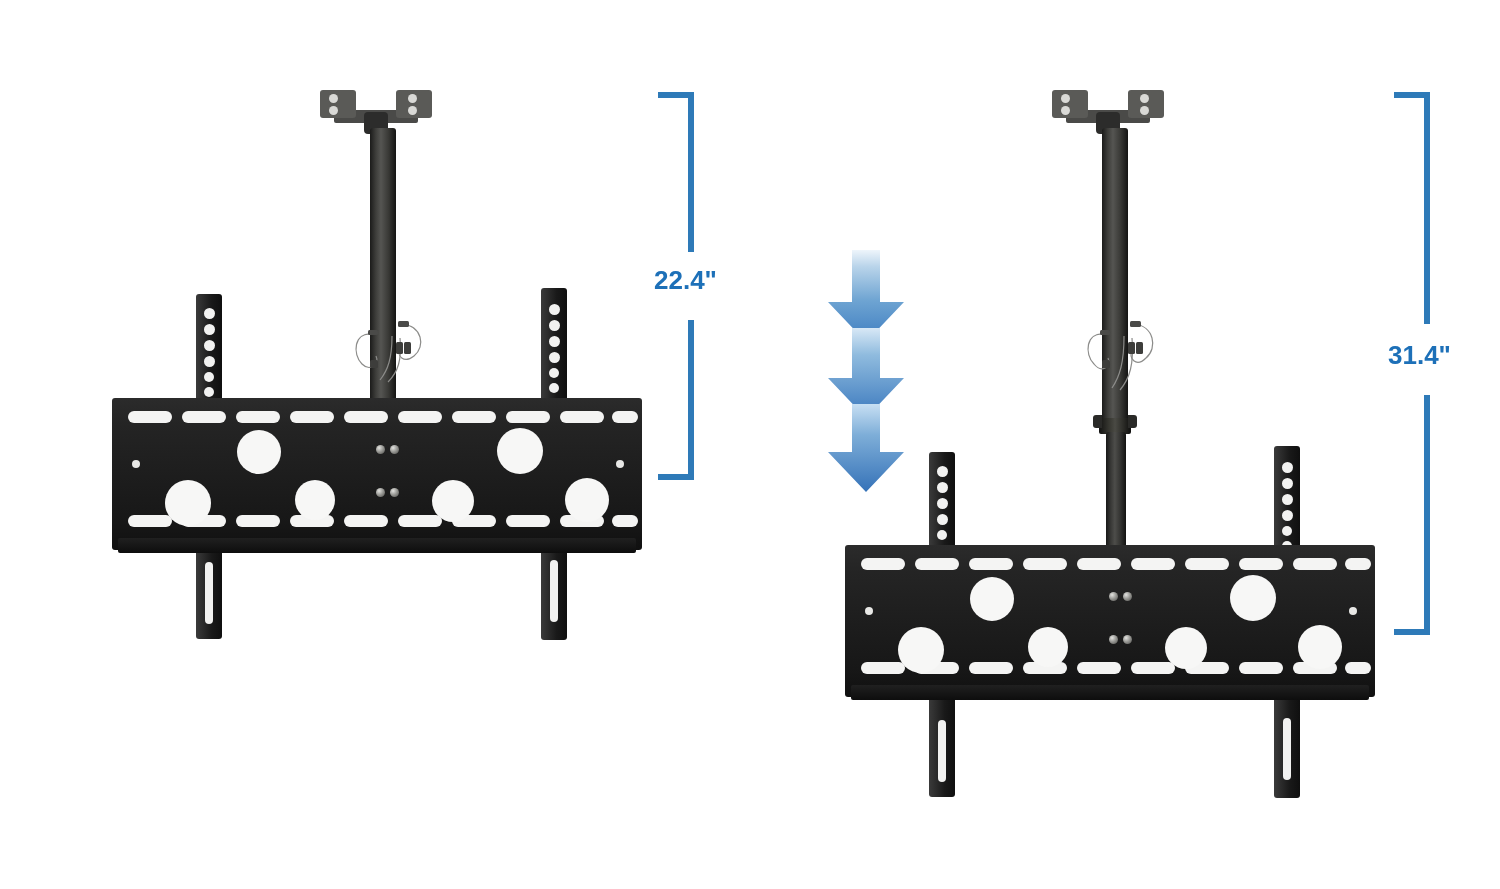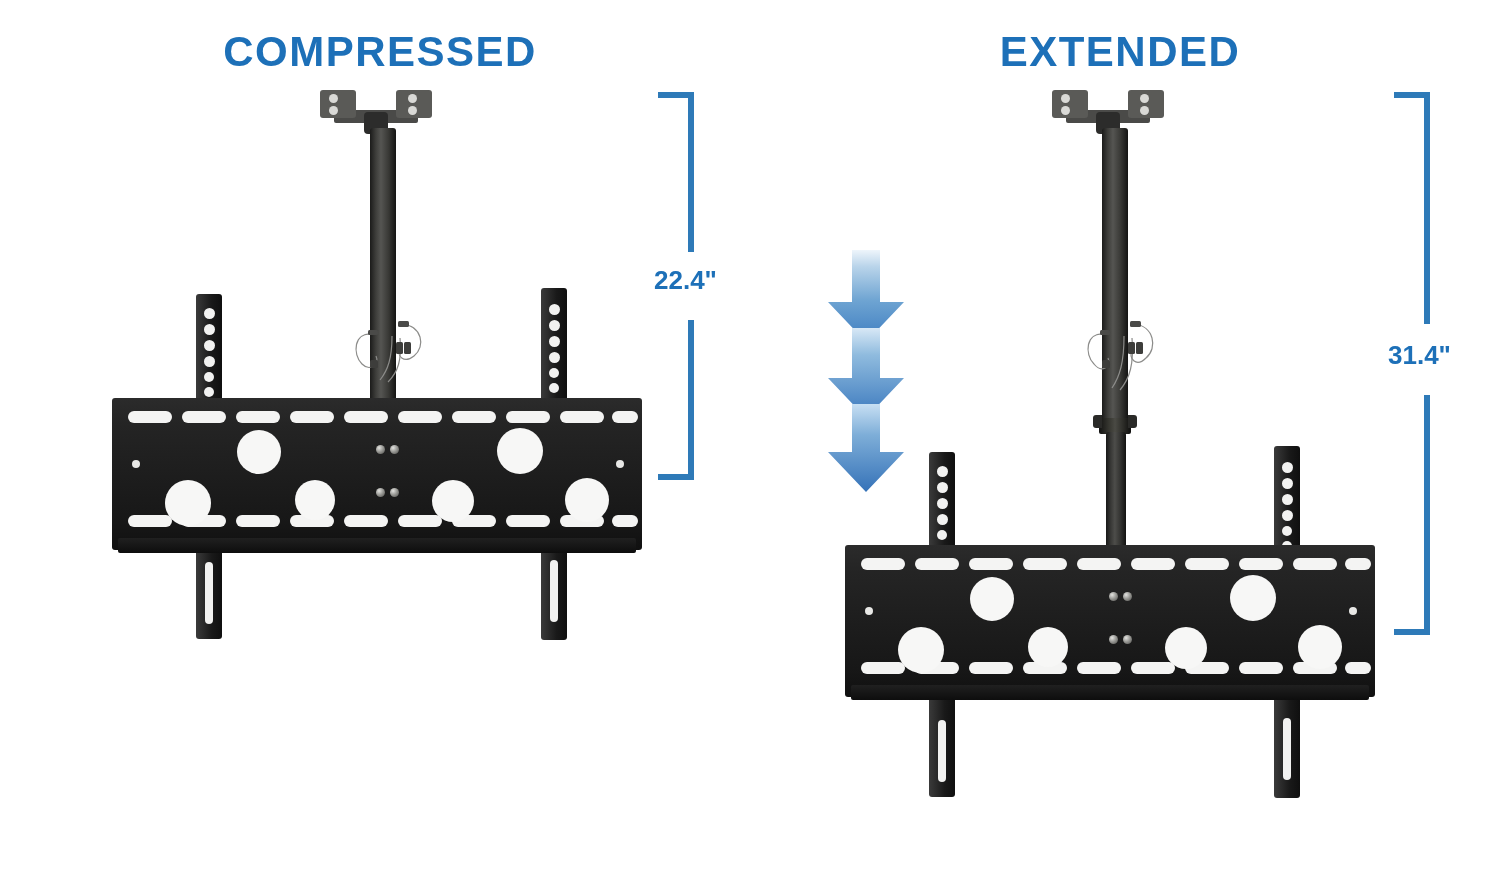--- a/index.html
+++ b/index.html
@@ -161,23 +161,21 @@
   }
 
   
   #arrow-group { position: absolute; left: 806px; top: 250px; width: 120px; height: 250px; }
 </style>
 </head>
 <body>
 
 <div id="stage">
 
-  <div class="panel-title" id="title-compressed">COMPRESSED</div>
-
-  <div class="panel-title" id="title-extended">EXTENDED</div>
+
 
   <div class="mount" id="mount-compressed" style="left:0;top:0;width:700px;height:889px;">
 
     <div class="ceil-plate" style="left:320px;top:88px;width:112px;height:48px;">
       <div class="ceil-bar" style="left:14px;top:22px;width:84px;height:13px;"></div>
       <div class="ceil-wing" style="left:0px;top:2px;width:36px;height:28px;"></div>
       <div class="ceil-wing" style="left:76px;top:2px;width:36px;height:28px;"></div>
       <div class="ceil-hole" style="left:9px;top:6px;"></div>
       <div class="ceil-hole" style="left:9px;top:18px;"></div>
       <div class="ceil-hole" style="left:88px;top:6px;"></div>

